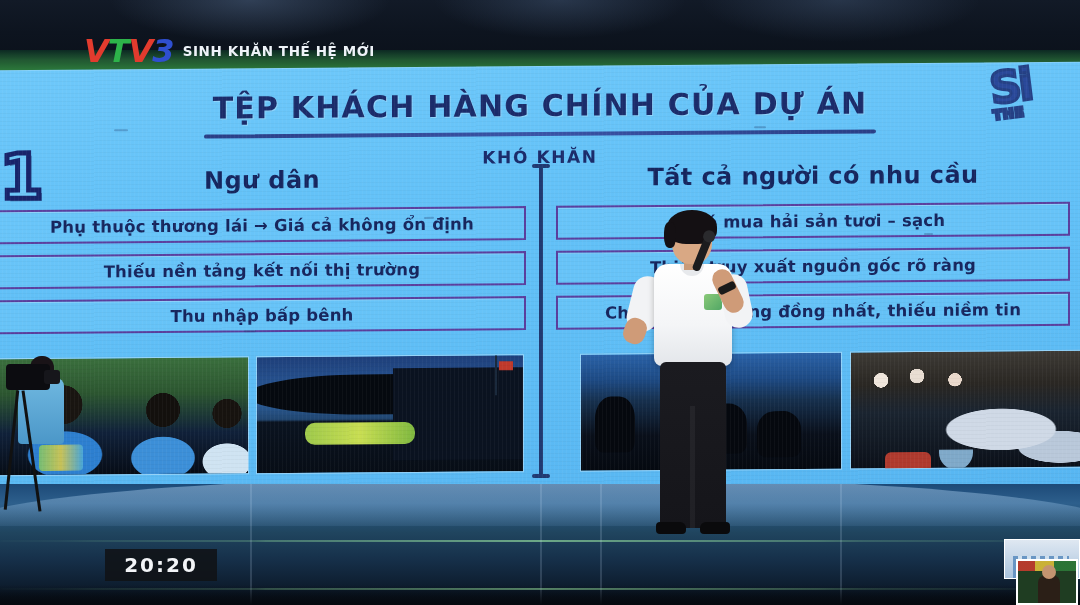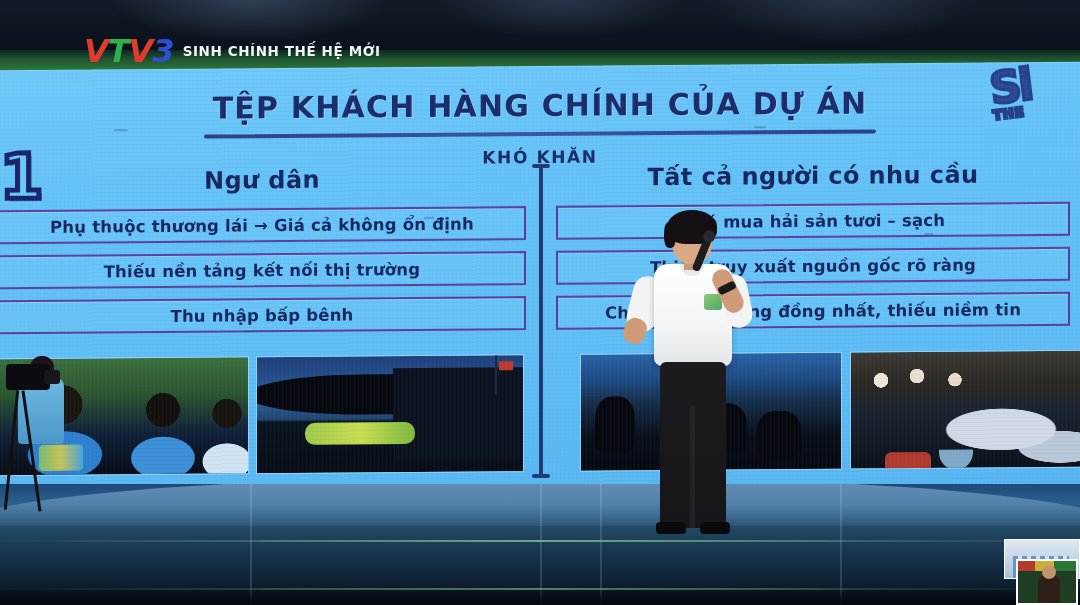--- a/index.html
+++ b/index.html
@@ -358,29 +358,30 @@
   <div id="floor">
     <div class="floor-line" style="top:56px;"></div>
     <div class="floor-line" style="top:104px;"></div>
     <div class="floor-seam" style="left:250px;"></div>
     <div class="floor-seam" style="left:540px;"></div>
     <div class="floor-seam" style="left:600px;"></div>
     <div class="floor-seam" style="left:840px;"></div>
     <div class="floor-glow"></div>
   </div>
 
+  <div class="timecode">20:20</div>
 
   <div id="bug">
     <div class="vtv3">
       <span class="c1">V</span>
       <span class="c2">T</span>
       <span class="c3">V</span>
       <span class="c4">3</span>
     </div>
-    <div class="showname">SINH CHÍNH THẾ HỆ MỚI</div>
+    <div class="showname">SINH KHĂN THẾ HỆ MỚI</div>
   </div>
 
   <div id="pip">
     <div class="pip-back"></div>
     <div class="pip-front">
       <div class="t"></div>
         <div class="p"></div>
     </div>
   </div>
 

